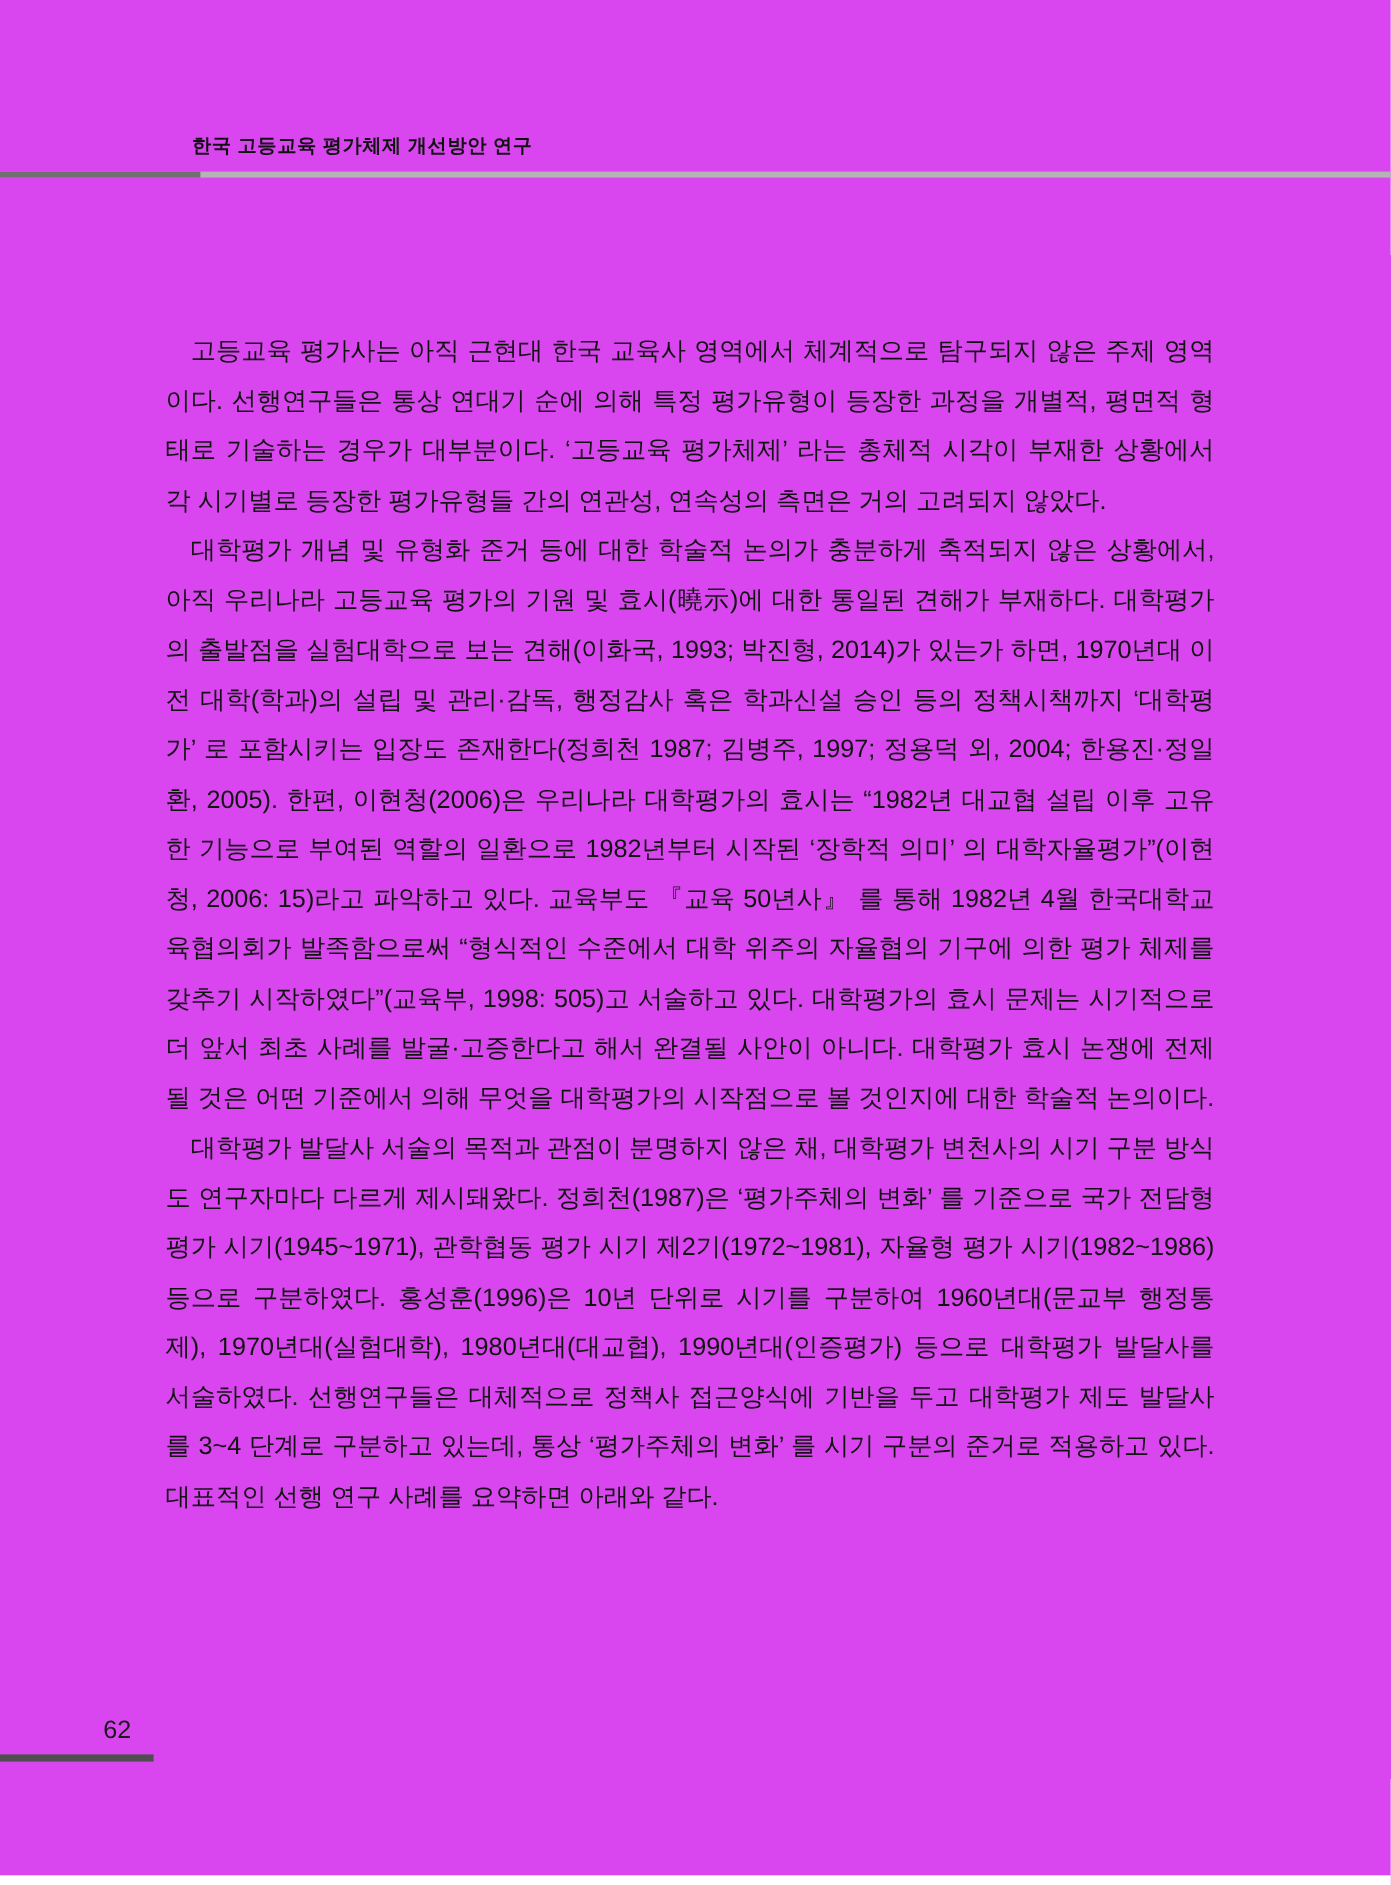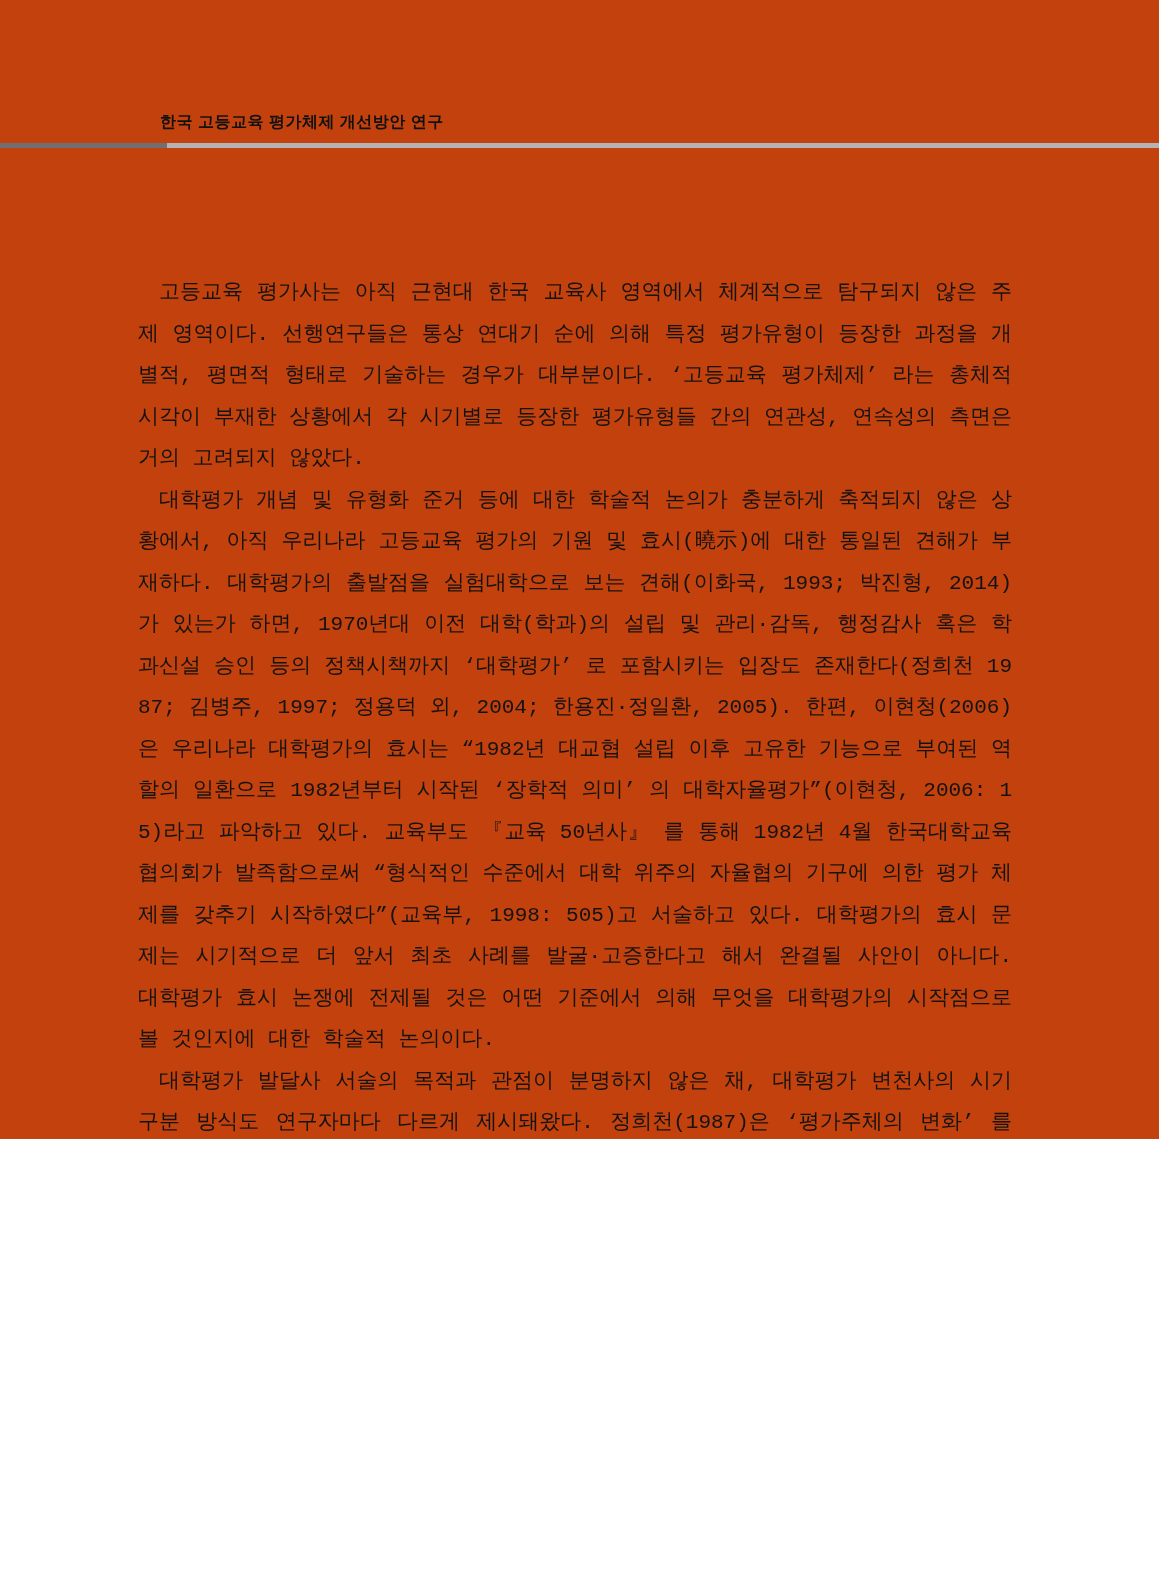--- a/index.html
+++ b/index.html
@@ -3,22 +3,22 @@
 <meta charset="utf-8">
 <style>
   html, body {
     margin: 0;
     padding: 0;
     background: #ffffff;
   }
   .page {
     position: relative;
     width: 1159px;
-    height: 1139px;
-    background: #c2410c;
+    height: 1563px;
+    background: #d946ef;
     overflow: hidden;
     color: #111111;
   }
 
   
   .running-title {
     position: absolute;
     left: 160px;
     top: 112px;
     font-family: "Liberation Sans", sans-serif;
@@ -57,21 +57,21 @@
     color: #101010;
     white-space: nowrap;
   }
 
   
   .body-text {
     position: absolute;
     left: 138px;
     top: 272px;
     width: 874px;
-    font-family: Liberation Mono, monospace;
+    font-family: Liberation Sans, sans-serif;
     font-size: 21px;
     line-height: 41.5px;
     color: #131313;
     text-align: justify;
     word-break: break-all;
   }
   .body-text p {
     margin: 0;
     padding: 0;
     text-indent: 21px;
@@ -106,17 +106,17 @@
     <div class="header-rule-dark"></div>
   </div>
 
 
   <div class="body-text">
     <p>고등교육 평가사는 아직 근현대 한국 교육사 영역에서 체계적으로 탐구되지 않은 주제 영역이다. 선행연구들은 통상 연대기 순에 의해 특정 평가유형이 등장한 과정을 개별적, 평면적 형태로 기술하는 경우가 대부분이다. ‘고등교육 평가체제’ 라는 총체적 시각이 부재한 상황에서 각 시기별로 등장한 평가유형들 간의 연관성, 연속성의 측면은 거의 고려되지 않았다.</p>
     <p>대학평가 개념 및 유형화 준거 등에 대한 학술적 논의가 충분하게 축적되지 않은 상황에서, 아직 우리나라 고등교육 평가의 기원 및 효시(曉示)에 대한 통일된 견해가 부재하다. 대학평가의 출발점을 실험대학으로 보는 견해(이화국, 1993; 박진형, 2014)가 있는가 하면, 1970년대 이전 대학(학과)의 설립 및 관리·감독, 행정감사 혹은 학과신설 승인 등의 정책시책까지 ‘대학평가’ 로 포함시키는 입장도 존재한다(정희천 1987; 김병주, 1997; 정용덕 외, 2004; 한용진·정일환, 2005). 한편, 이현청(2006)은 우리나라 대학평가의 효시는 “1982년 대교협 설립 이후 고유한 기능으로 부여된 역할의 일환으로 1982년부터 시작된 ‘장학적 의미’ 의 대학자율평가”(이현청, 2006: 15)라고 파악하고 있다. 교육부도 『교육 50년사』 를 통해 1982년 4월 한국대학교육협의회가 발족함으로써 “형식적인 수준에서 대학 위주의 자율협의 기구에 의한 평가 체제를 갖추기 시작하였다”(교육부, 1998: 505)고 서술하고 있다. 대학평가의 효시 문제는 시기적으로 더 앞서 최초 사례를 발굴·고증한다고 해서 완결될 사안이 아니다. 대학평가 효시 논쟁에 전제될 것은 어떤 기준에서 의해 무엇을 대학평가의 시작점으로 볼 것인지에 대한 학술적 논의이다.</p>
     <p>대학평가 발달사 서술의 목적과 관점이 분명하지 않은 채, 대학평가 변천사의 시기 구분 방식도 연구자마다 다르게 제시돼왔다. 정희천(1987)은 ‘평가주체의 변화’ 를 기준으로 국가 전담형 평가 시기(1945~1971), 관학협동 평가 시기 제2기(1972~1981), 자율형 평가 시기(1982~1986) 등으로 구분하였다. 홍성훈(1996)은 10년 단위로 시기를 구분하여 1960년대(문교부 행정통제), 1970년대(실험대학), 1980년대(대교협), 1990년대(인증평가) 등으로 대학평가 발달사를 서술하였다. 선행연구들은 대체적으로 정책사 접근양식에 기반을 두고 대학평가 제도 발달사를 3~4 단계로 구분하고 있는데, 통상 ‘평가주체의 변화’ 를 시기 구분의 준거로 적용하고 있다. 대표적인 선행 연구 사례를 요약하면 아래와 같다.</p>
   </div>
 
-  <div class="page-number">87</div>
+  <div class="page-number">62</div>
 
   <div class="footer-bar"></div>
 
 </div>
 
 </body></html>

